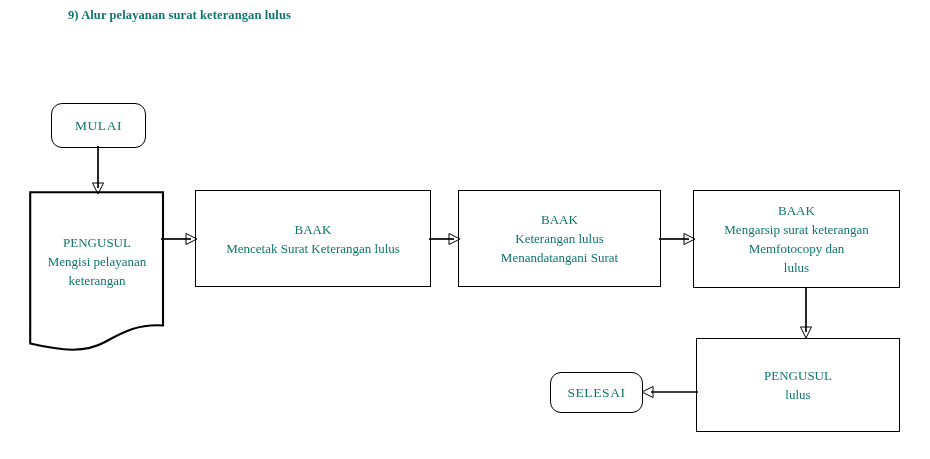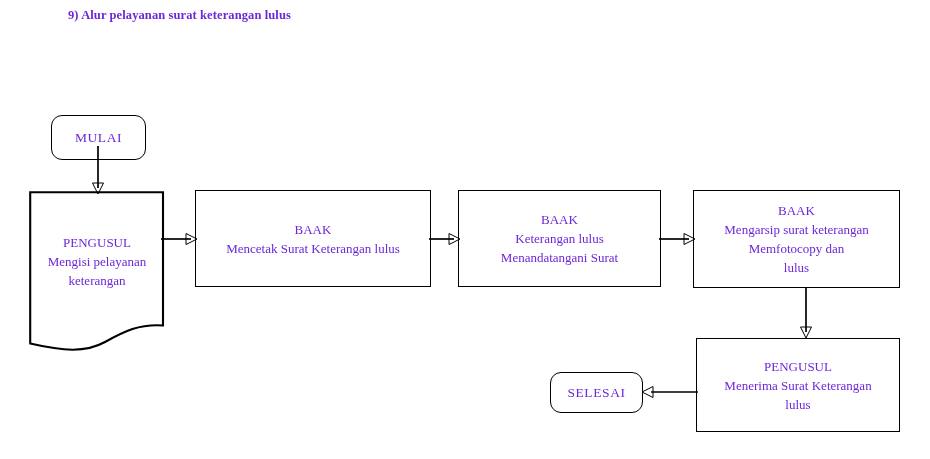--- a/index.html
+++ b/index.html
@@ -7,21 +7,21 @@
     padding: 0;
     background: #ffffff;
   }
   #page {
     position: relative;
     width: 930px;
     height: 459px;
     background: #ffffff;
     overflow: hidden;
     font-family: "Liberation Serif", "DejaVu Serif", serif;
-    color: #6d28d9;
+    color: #0f766e;
   }
   #title {
     position: absolute;
     left: 68px;
     top: 8px;
     font-family: "Liberation Serif", "DejaVu Serif", serif;
     font-weight: bold;
     font-size: 12.5px;
     letter-spacing: 0.1px;
     white-space: nowrap;
@@ -82,21 +82,21 @@
     stroke: none;
   }
 </style>
 </head>
 <body>
 
 <div id="page">
 
   <div id="title">9) Alur pelayanan surat keterangan lulus</div>
 
-  <div class="node terminator" style="left:51px; top:103px; width:95px; height:45px;margin-top:12px;">
+  <div class="node terminator" style="left:51px; top:103px; width:95px; height:45px;">
     <div class="lines">MULAI</div>
   </div>
 
   <svg class="conn" style="left:86px; top:146px; width:24px; height:50px;" width="24" height="50">
     <line x1="12" y1="0" x2="12" y2="42" stroke-width="1.7"></line>
     <polygon class="arrowhead" points="12,48 6.5,37 17.5,37"></polygon>
   </svg>
 
   <div class="doc-node" style="left:29px; top:191px; width:136px; height:162px;">
     <svg class="doc-svg" width="136" height="162">
@@ -151,21 +151,20 @@
   </div>
 
   <svg class="conn" style="left:795px; top:287px; width:24px; height:55px;" width="24" height="55">
     <line x1="11" y1="0" x2="11" y2="45" stroke-width="1.7"></line>
     <polygon class="arrowhead" points="11,51 5.5,40 16.5,40"></polygon>
   </svg>
 
   <div class="node process" style="left:696px; top:338px; width:204px; height:94px;">
     <div class="lines">
       <div>PENGUSUL</div>
-      <div>Menerima Surat Keterangan</div>
       <div>lulus</div>
     </div>
   </div>
 
   <svg class="conn" style="left:640px; top:381px; width:58px; height:22px;" width="58" height="22">
     <line x1="58" y1="11" x2="11" y2="11" stroke-width="1.7"></line>
     <polygon class="arrowhead" points="2,11 13,5.5 13,16.5"></polygon>
   </svg>
 
   <div class="node terminator" style="left:550px; top:372px; width:93px; height:41px;justify-content:center;">

